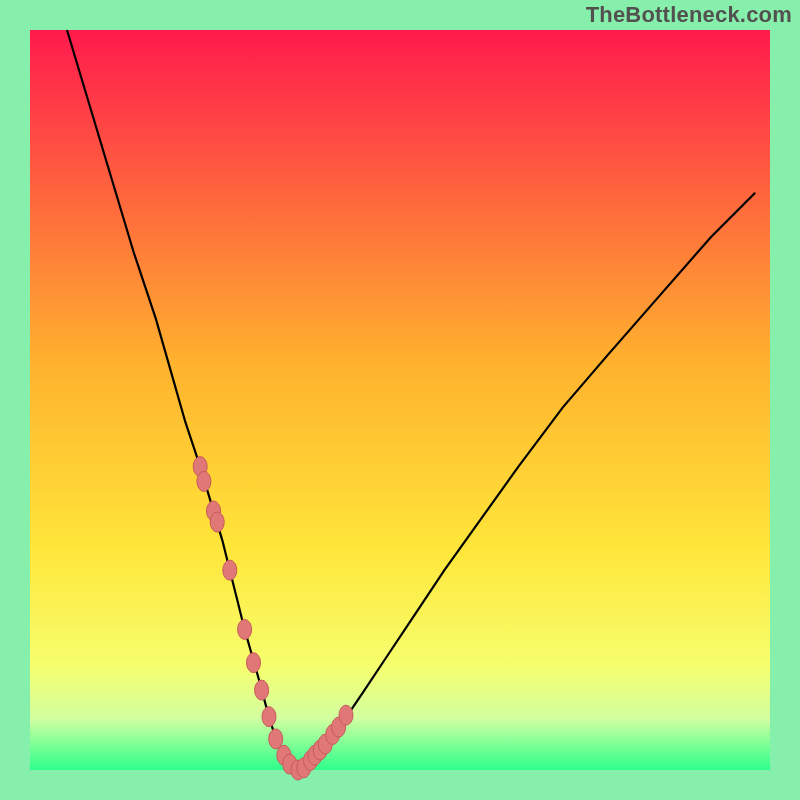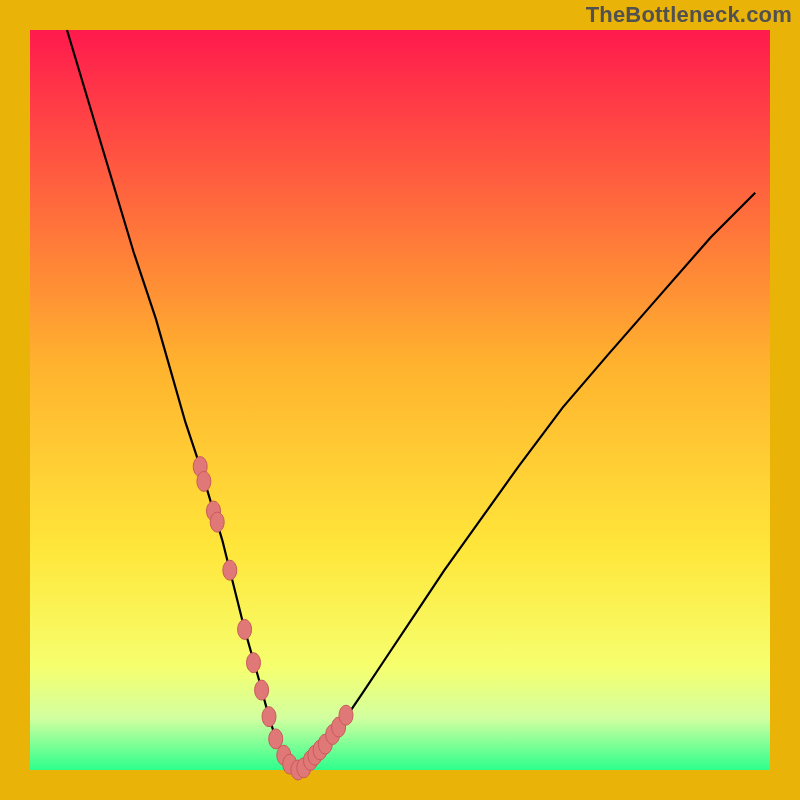--- a/index.html
+++ b/index.html
@@ -7,21 +7,21 @@
     padding: 0;
     width: 800px;
     height: 800px;
     background: #000;
     overflow: hidden;
   }
   .wrap {
     position: relative;
     width: 800px;
     height: 800px;
-    background: #eab308;
+    background: #86efac;
   }
   .watermark {
     position: absolute;
     top: 2px;
     right: 8px;
     font-family: Arial, Helvetica, sans-serif;
     font-size: 22px;
     font-weight: 600;
     color: #52514f;
     letter-spacing: 0.2px;

